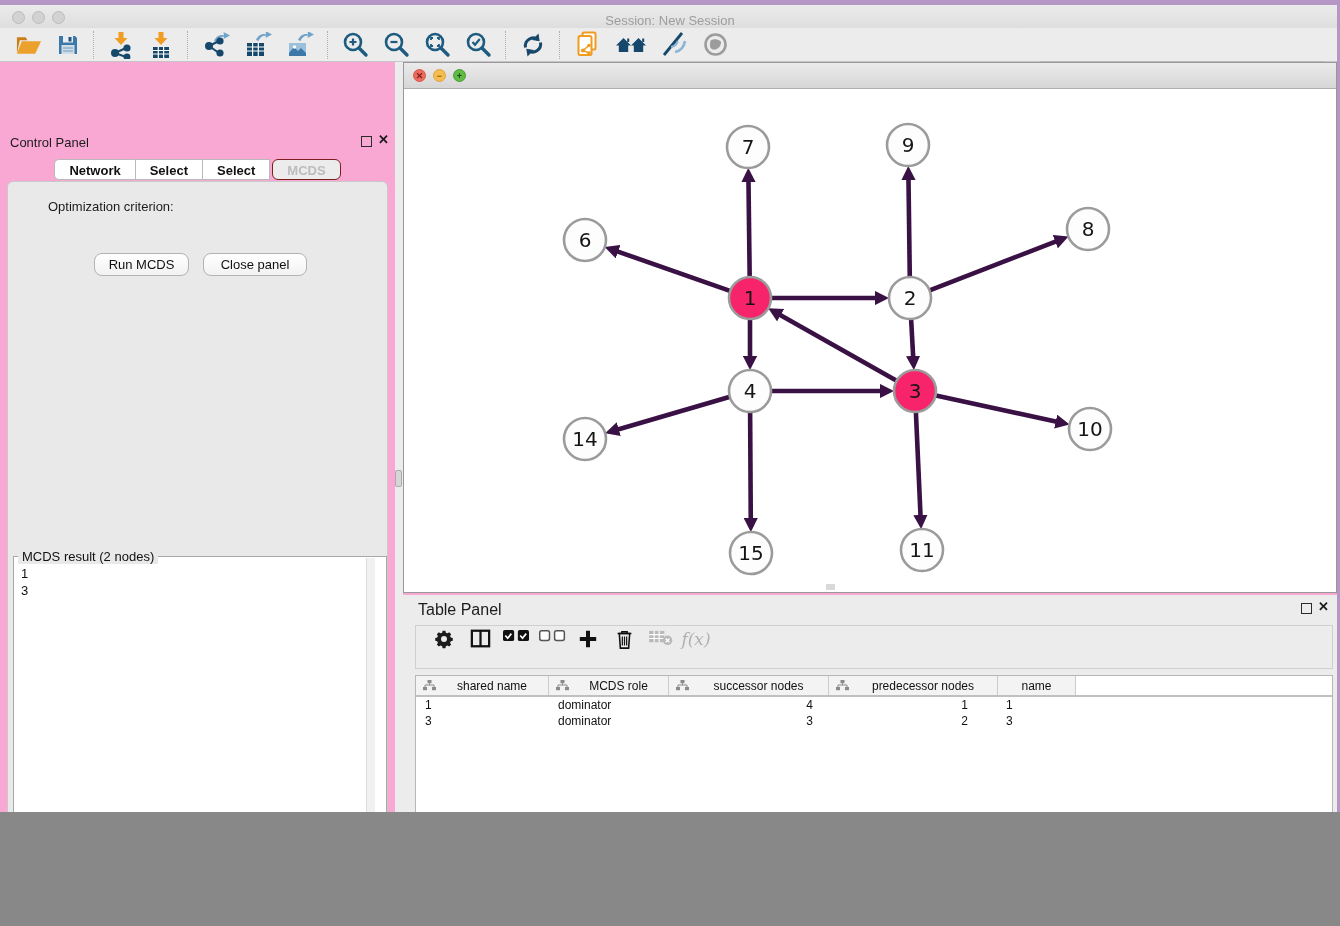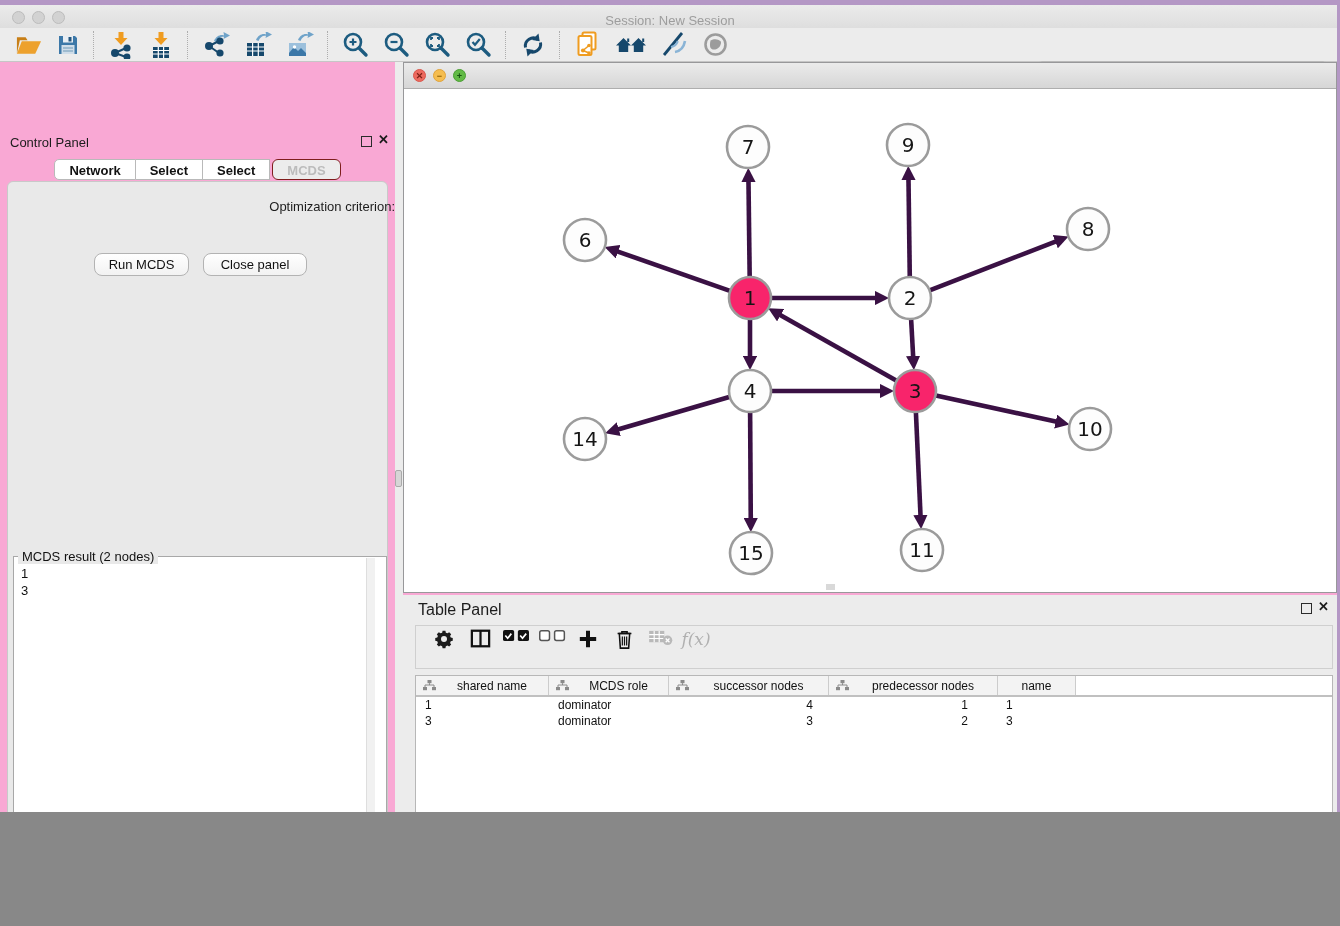--- a/index.html
+++ b/index.html
@@ -23,21 +23,21 @@
   
   #control-panel{left:0;top:62px;width:395px;height:834px;}
   #cp-title{left:10px;top:73px;font-size:13px;color:#1c1c1c;}
   .panel-float{position:absolute;top:74px;width:11px;height:11px;border:1.6px solid #2b2b2b;box-sizing:border-box;}
   .panel-close{position:absolute;top:71px;font-size:13px;font-weight:bold;color:#1a1a1a;line-height:14px;}
   #cp-tabs{left:0;top:97px;width:395px;height:21px;display:flex;justify-content:center;}
   .cp-tab{height:21px;line-height:21px;padding:0 14px;font-size:13px;font-weight:700;background:#fff;border:1px solid #b9b9b9;border-left-width:0;box-sizing:border-box;color:#111;}
   .cp-tab.first{border-left-width:1px;border-radius:5px 0 0 5px;}
   .cp-tab.active{background:#ececec;color:#bcbcbc;border:1px solid #7f1d1d;border-radius:6px;margin-left:2px;font-weight:600;}
   #cp-body{left:7px;top:119px;width:381px;height:763px;background:#e9e9e9;border:1px solid #c9c9c9;border-radius:6px;box-sizing:border-box;}
-  #opt-label{left:0;top:137px;width:395px;text-align:right;font-size:13px;color:#1c1c1c;}
+  #opt-label{left:0;top:137px;width:395px;text-align:left;font-size:13px;color:#1c1c1c;padding-left:48px;}
   #dropdown{left:44px;top:158px;width:311px;height:23px;background:#fff;border:1px solid #b0b0b0;border-radius:4px;box-sizing:border-box;display:flex;align-items:center;}
   #dropdown .dd-text{flex:1;font-size:13px;padding-left:10px;color:#111;}
   #dropdown .dd-step{width:16px;display:flex;flex-direction:column;align-items:center;margin-right:4px;}
   .btn{position:absolute;height:23px;background:linear-gradient(#ffffff,#f2f2f2);border:1px solid #b3b3b3;border-radius:8px;box-sizing:border-box;font-size:13px;color:#111;display:flex;align-items:center;justify-content:center;}
   #mcds-box{left:13px;top:494px;width:374px;height:379px;border:1px solid #a8a8a8;background:#fff;box-sizing:border-box;}
   #mcds-legend{left:18px;top:487px;background:#e9e9e9;padding:0 4px;font-size:13px;color:#111;}
   #mcds-lines{left:16px;top:503px;width:344px;}
   .mcds-line{font-size:13px;color:#111;height:17px;line-height:17px;padding-left:5px;}
   #mcds-scroll{left:366px;top:496px;width:9px;height:375px;background:#f1f1f1;border-left:1px solid #dedede;box-sizing:border-box;}
   

